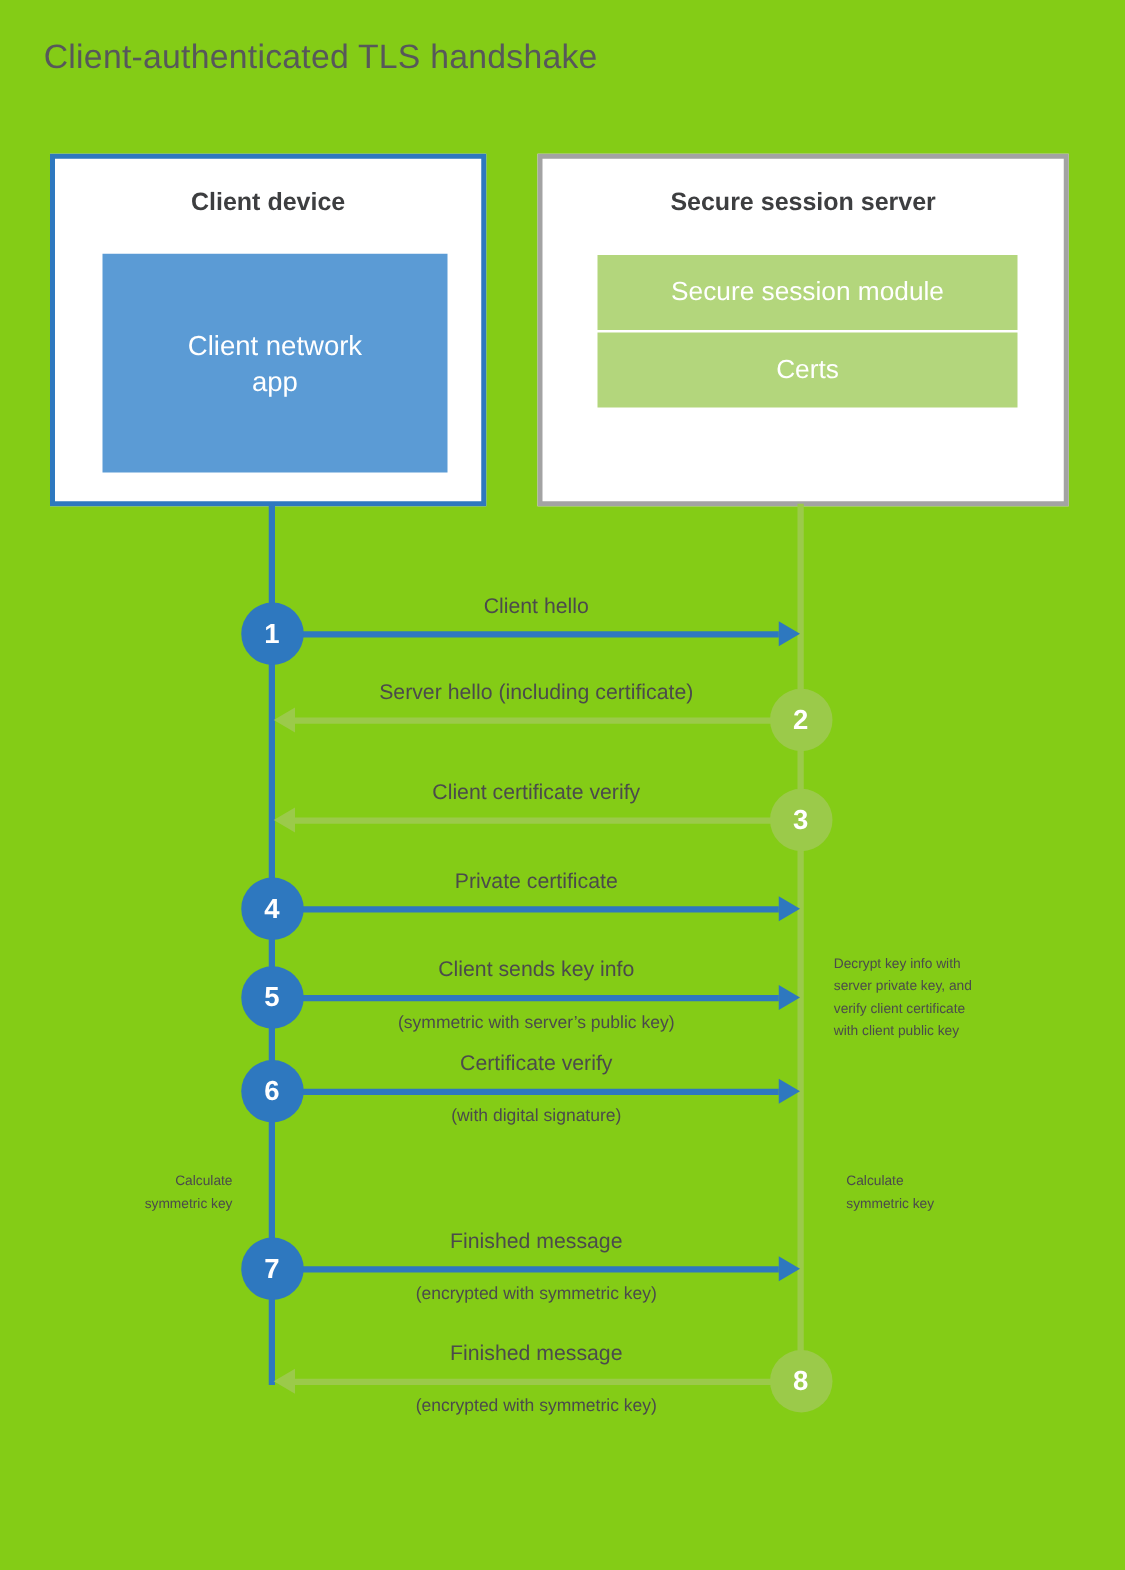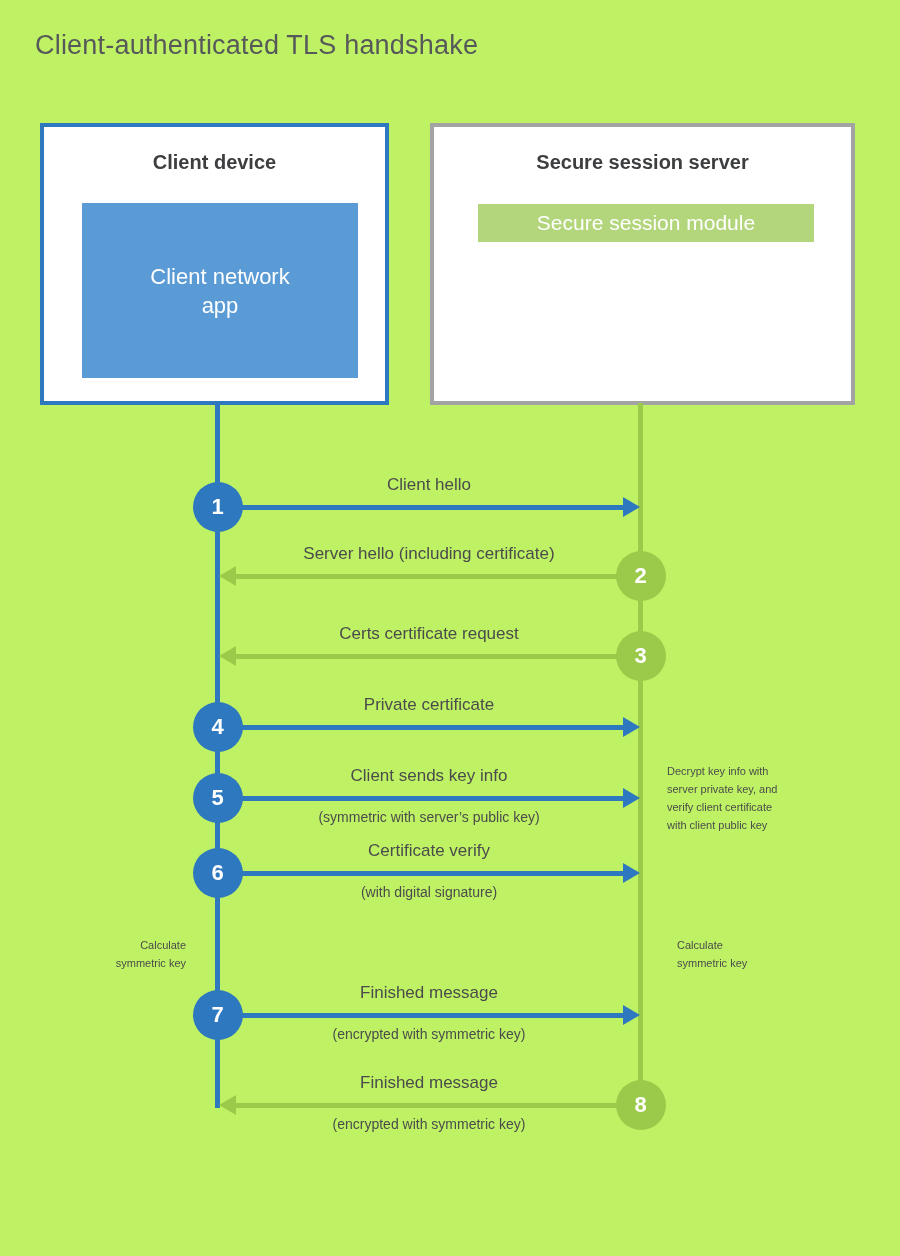--- a/index.html
+++ b/index.html
@@ -1,38 +1,38 @@
 <!DOCTYPE html>
 <html><head>
 <meta charset="utf-8">
 <style>
   html,body{margin:0;padding:0;background:#ffffff;}
   .canvas{
-    position:relative;width:900px;height:1256px;background:#bef264;overflow:hidden;
+    position:relative;width:900px;height:1256px;background:#84cc16;overflow:hidden;
     font-family:"Liberation Sans","DejaVu Sans",sans-serif;
   }
   .abs{position:absolute;}
   .page-title{
     left:35px;top:30px;font-size:27px;font-weight:300;color:#57585a;letter-spacing:0.2px;
   }
   
   .actor-box{box-sizing:border-box;background:#ffffff;}
   .client-box{left:40px;top:123px;width:349px;height:282px;border:4px solid #2e78bf;}
   .server-box{left:430px;top:123px;width:425px;height:282px;border:4px solid #a3a3a3;}
   .actor-title{
     left:0;top:24px;width:100%;text-align:center;
     font-size:20px;font-weight:bold;color:#3d3e40;
   }
   .app-rect{
     left:38px;top:76px;width:276px;height:175px;background:#5b9bd5;
     display:flex;align-items:center;justify-content:center;text-align:center;
     color:#ffffff;font-size:22px;line-height:29px;white-space:pre-line;
   }
   .module-bar{
-    left:44px;width:336px;height:38px;background:#b3d67c;
+    left:44px;width:336px;height:60px;background:#b3d67c;
     display:flex;align-items:center;justify-content:center;
     color:#ffffff;font-size:21px;
   }
   
   .lifeline{width:5px;}
   .lifeline-blue{background:#2e78bf;left:215px;top:403px;height:705px;}
   .lifeline-green{background:#9bca4a;left:638px;top:403px;height:702px;}
   
   .circle{
     width:50px;height:50px;border-radius:50%;
@@ -63,38 +63,39 @@
 
   <div class="abs actor-box client-box">
     <div class="abs actor-title">Client device</div>
     <div class="abs app-rect">Client network
 app</div>
   </div>
 
   <div class="abs actor-box server-box">
     <div class="abs actor-title">Secure session server</div>
     <div class="abs module-bar" style="top:77px;">Secure session module</div>
+    <div class="abs module-bar" style="top:139px;">Certs</div>
   </div>
 
   <div class="abs lifeline lifeline-blue"></div>
   <div class="abs lifeline lifeline-green"></div>
 
   <div id="steps-layer">
       <div class="abs shaft" style="left: 217px; top: 504.5px; width: 406px; background: rgb(46, 120, 191);"></div>
       <div class="abs head" style="left: 623px; top: 497px; border-left: 17px solid rgb(46, 120, 191);"></div>
       <div class="abs circle" style="left: 192.5px; top: 482px; background: rgb(46, 120, 191);">1</div>
       <div class="abs step-label" style="left: 179px; top: 473px;">Client hello</div>
       <div class="abs shaft" style="left: 236px; top: 573.5px; width: 405px; background: rgb(155, 202, 74);"></div>
       <div class="abs head" style="left: 219px; top: 566px; border-right: 17px solid rgb(155, 202, 74);"></div>
       <div class="abs circle" style="left: 615.5px; top: 551px; background: rgb(155, 202, 74);">2</div>
       <div class="abs step-label" style="left: 179px; top: 542px;">Server hello (including certificate)</div>
       <div class="abs shaft" style="left: 236px; top: 653.5px; width: 405px; background: rgb(155, 202, 74);"></div>
       <div class="abs head" style="left: 219px; top: 646px; border-right: 17px solid rgb(155, 202, 74);"></div>
       <div class="abs circle" style="left: 615.5px; top: 631px; background: rgb(155, 202, 74);">3</div>
-      <div class="abs step-label" style="left: 179px; top: 622px;">Certs certificate request</div>
+      <div class="abs step-label" style="left: 179px; top: 622px;">Client certificate verify</div>
       <div class="abs shaft" style="left: 217px; top: 724.5px; width: 406px; background: rgb(46, 120, 191);"></div>
       <div class="abs head" style="left: 623px; top: 717px; border-left: 17px solid rgb(46, 120, 191);"></div>
       <div class="abs circle" style="left: 192.5px; top: 702px; background: rgb(46, 120, 191);">4</div>
       <div class="abs step-label" style="left: 179px; top: 693px;">Private certificate</div>
       <div class="abs shaft" style="left: 217px; top: 795.5px; width: 406px; background: rgb(46, 120, 191);"></div>
       <div class="abs head" style="left: 623px; top: 788px; border-left: 17px solid rgb(46, 120, 191);"></div>
       <div class="abs circle" style="left: 192.5px; top: 773px; background: rgb(46, 120, 191);">5</div>
       <div class="abs step-label" style="left: 179px; top: 764px;">Client sends key info</div>
       <div class="abs step-sublabel" style="left: 179px; top: 808px;">(symmetric with server’s public key)</div>
       <div class="abs shaft" style="left: 217px; top: 870.5px; width: 406px; background: rgb(46, 120, 191);"></div>

